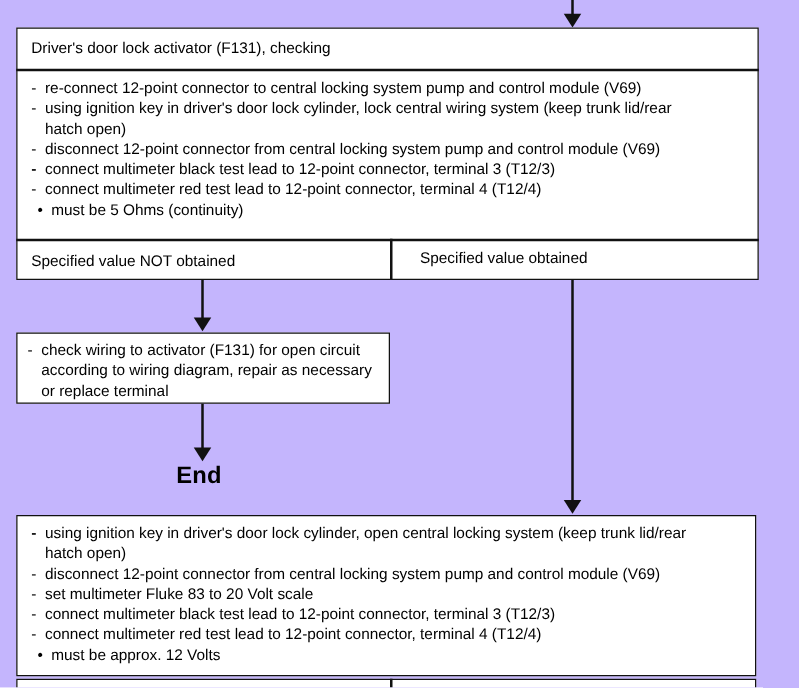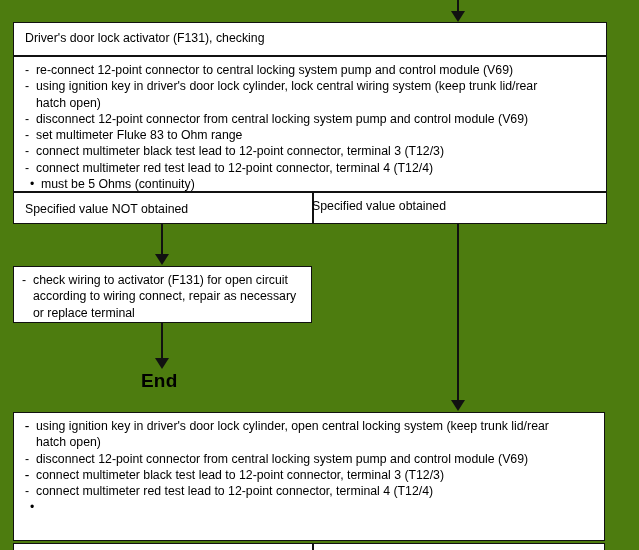--- a/index.html
+++ b/index.html
@@ -4,21 +4,21 @@
 <style>
   html, body {
     margin: 0;
     padding: 0;
     background: #ffffff;
   }
   #canvas {
     position: relative;
     width: 639px;
     height: 550px;
-    background: #4d7c0f;
+    background: #c4b5fd;
     font-family: "Liberation Sans", sans-serif;
     color: #000000;
     overflow: hidden;
   }
 
   
   .box {
     position: absolute;
     box-sizing: border-box;
     border: 1.6px solid #111111;
@@ -123,49 +123,48 @@
       <span class="mk">-</span>
       <span>using ignition key in driver's door lock cylinder, lock central wiring system (keep trunk lid/rear</span>
       <span class="wrap2">hatch open)</span>
     </li>
     <li>
       <span class="mk">-</span>
       <span>disconnect 12-point connector from central locking system pump and control module (V69)</span>
     </li>
     <li>
       <span class="mk">-</span>
-      <span>set multimeter Fluke 83 to Ohm range</span>
     </li>
     <li>
       <span class="mk">-</span>
       <span>connect multimeter black test lead to 12-point connector, terminal 3 (T12/3)</span>
     </li>
     <li>
       <span class="mk">-</span>
       <span>connect multimeter red test lead to 12-point connector, terminal 4 (T12/4)</span>
     </li>
     <li class="bullet">
       <span class="mk">•</span>
       <span>must be 5 Ohms (continuity)</span>
     </li>
   </ul>
 
   <div class="cell-text" style="left:25px; top:202px;">Specified value NOT obtained</div>
-  <div class="cell-text" style="left:312px; top:199px;">Specified value obtained</div>
+  <div class="cell-text" style="left:336px; top:199px;">Specified value obtained</div>
 
   <div class="conn-line" style="left:161px; top:224px; height:31px;"></div>
   <div class="arrow-head" style="left:155px; top:254px;"></div>
 
   <div class="box" style="left:13px; top:266px; width:299px; height:57px;">
   </div>
   <ul class="steps" style="left:22px; top:272px; width:282px;">
     <li>
       <span class="mk">-</span>
       <span>check wiring to activator (F131) for open circuit</span>
-      <span class="wrap2">according to wiring connect, repair as necessary</span>
+      <span class="wrap2">according to wiring diagram, repair as necessary</span>
       <span class="wrap2">or replace terminal</span>
     </li>
   </ul>
 
   <div class="conn-line" style="left:161px; top:323px; height:36px;"></div>
   <div class="arrow-head" style="left:155px; top:358px;"></div>
   <div class="end-label" style="left:141px; top:370px;">End</div>
 
   <div class="conn-line" style="left:457px; top:224px; height:177px;"></div>
   <div class="arrow-head" style="left:451px; top:400px;"></div>
@@ -180,31 +179,33 @@
       <span class="mk">-</span>
       <span>using ignition key in driver's door lock cylinder, open central locking system (keep trunk lid/rear</span>
       <span class="wrap2">hatch open)</span>
     </li>
     <li>
       <span class="mk">-</span>
       <span>disconnect 12-point connector from central locking system pump and control  module (V69)</span>
     </li>
     <li>
       <span class="mk">-</span>
+      <span>set multimeter Fluke 83 to 20 Volt scale</span>
     </li>
     <li>
       <span class="mk">-</span>
       <span>connect multimeter black test lead to 12-point connector, terminal 3 (T12/3)</span>
     </li>
     <li>
       <span class="mk">-</span>
       <span>connect multimeter red test lead to 12-point connector, terminal 4 (T12/4)</span>
     </li>
     <li class="bullet">
       <span class="mk">•</span>
+      <span>must be approx. 12 Volts</span>
     </li>
   </ul>
 
   <div class="box" style="left:13px; top:543px; width:592px; height:20px;">
   </div>
   <div class="divider-v" style="left:312px; top:543px; height:20px;"></div>
 
 </div>
 
 </body></html>

